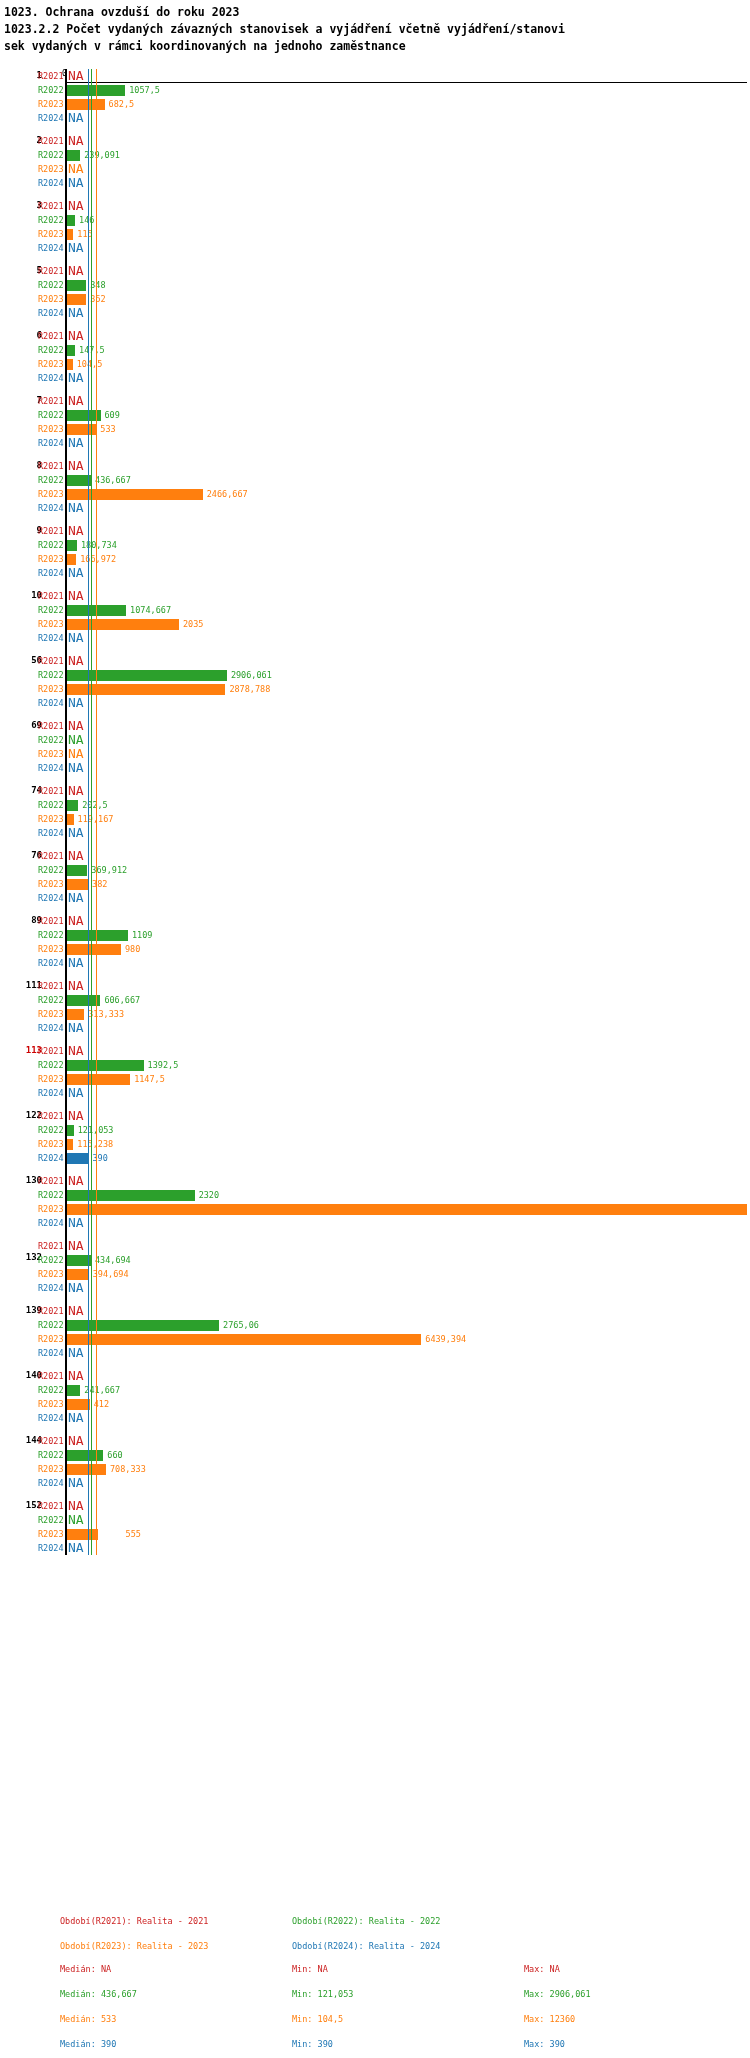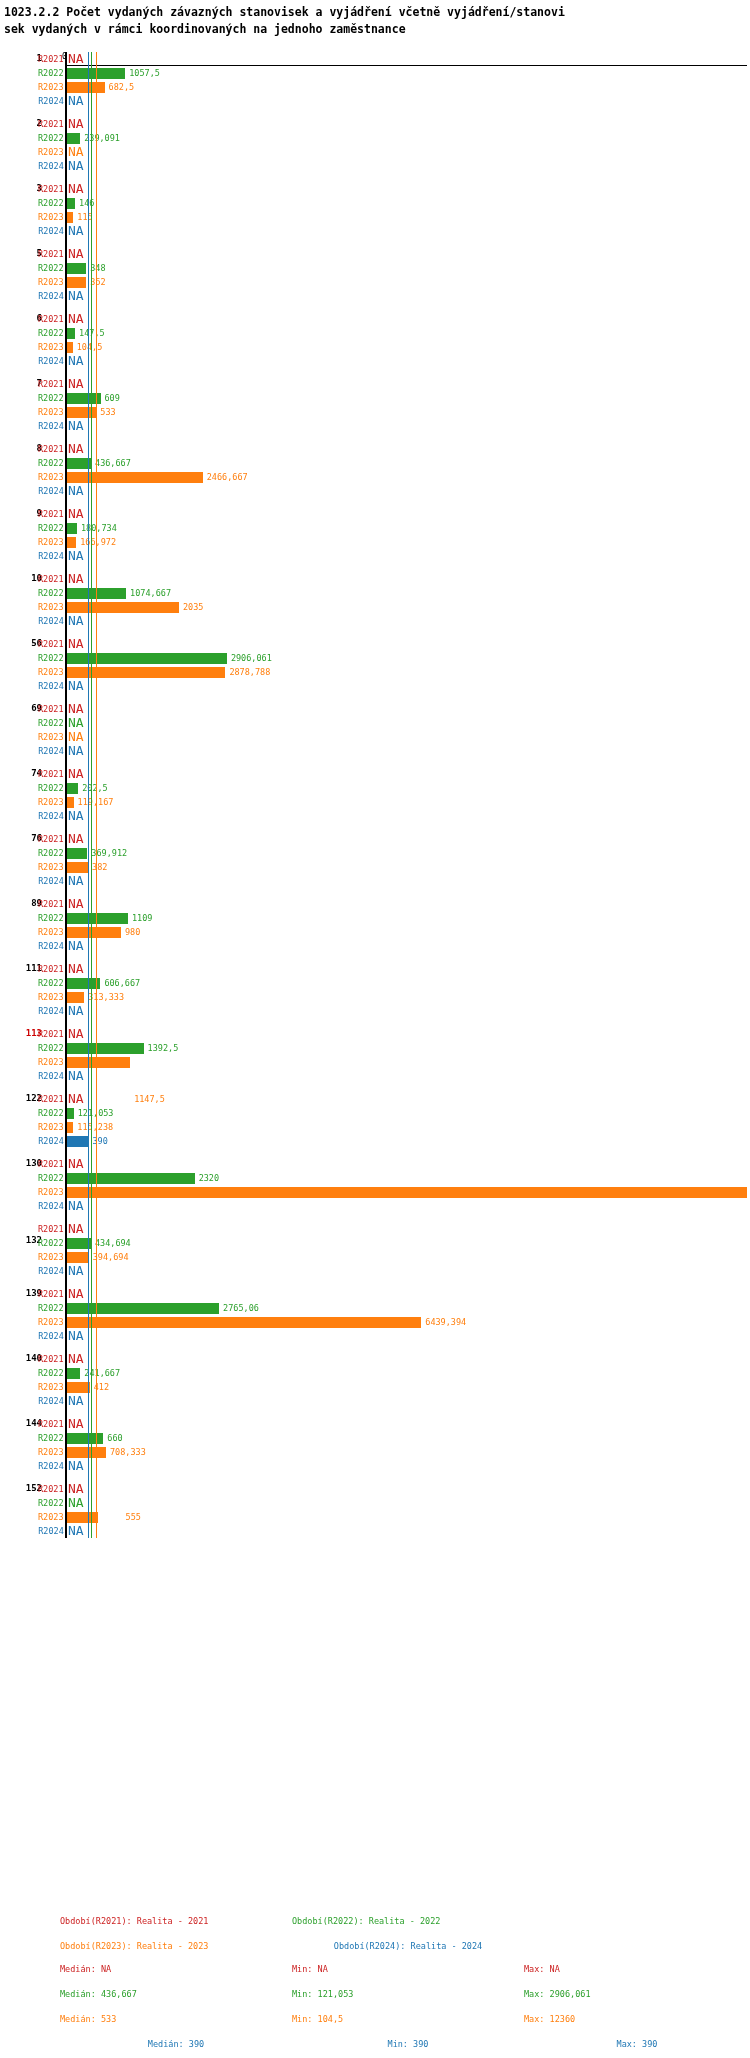--- a/index.html
+++ b/index.html
@@ -137,26 +137,27 @@
   .legend-grid {
     display: grid;
     grid-template-columns: 232px 232px auto;
     row-gap: 14px;
   }
   .legend-grid.series { margin-bottom: 12px; }
   .legend-cell { line-height: 11px; white-space: nowrap; }
   .c-2021 { color: #cc2222; }
   .c-2022 { color: #2ca02c; }
   .c-2023 { color: #ff7f0e; }
-  .c-2024 { color: #1f77b4; text-align: center; }
+  .c-2024 { color: #1f77b4; }
 </style>
 </head>
 <body>
 
 <div class="title-block">
+  <div class="title-main">1023. Ochrana ovzduší do roku 2023</div>
   <div class="title-sub">1023.2.2 Počet vydaných závazných stanovisek a vyjádření včetně vyjádření/stanovi</div>
   <div class="title-sub">sek vydaných v rámci koordinovaných na jednoho zaměstnance</div>
 </div>
 
 <div class="chart-wrap">
   <div class="axis-zero-label">0</div>
   <div class="axis-top-line"></div>
   <div class="plot" id="plot">
     <div class="zero-axis" id="zero-axis" style="height: 1486px;"></div>
   <div class="group">
@@ -493,21 +494,21 @@
           <div class="na-value c-2021">NA</div>
         </div>
         <div class="row">
           <div class="row-label c-2022">R2022</div>
           <div class="bar" style="width: 76.61px; background: rgb(44, 160, 44);"></div>
           <div class="bar-value c-2022" style="left: 147.61px;">1392,5</div>
         </div>
         <div class="row">
           <div class="row-label c-2023">R2023</div>
           <div class="bar" style="width: 63.1311px; background: rgb(255, 127, 14);"></div>
-          <div class="bar-value c-2023" style="left: 134.131px; margin-top: 37px;">1147,5</div>
+          <div class="bar-value c-2023" style="left: 134.131px;">1147,5</div>
         </div>
         <div class="row">
           <div class="row-label c-2024">R2024</div>
           <div class="na-value c-2024">NA</div>
         </div>
       </div>
       <div class="gap"></div>
       <div class="group">
         <div class="group-label" style="top: 1px;">122</div>
         <div class="row">

